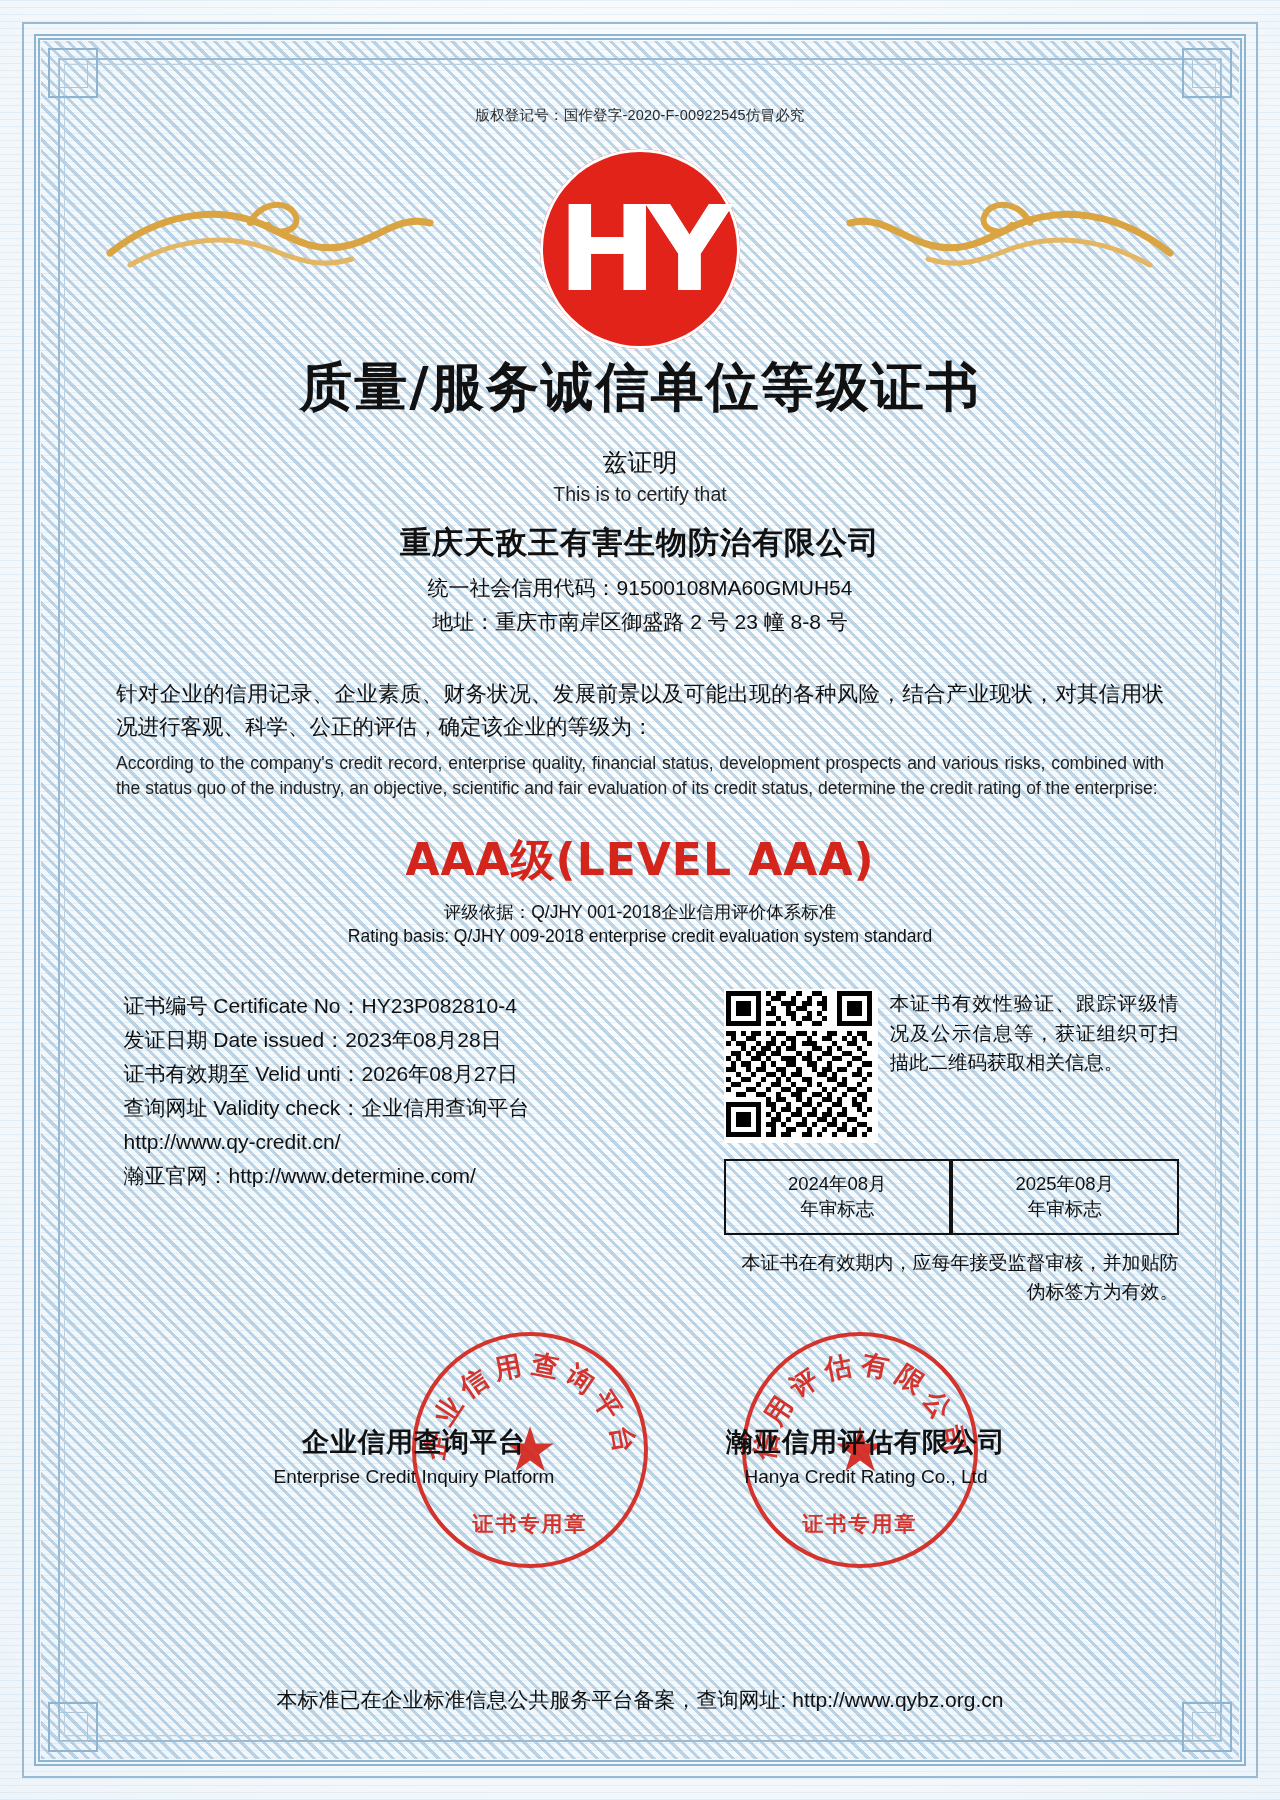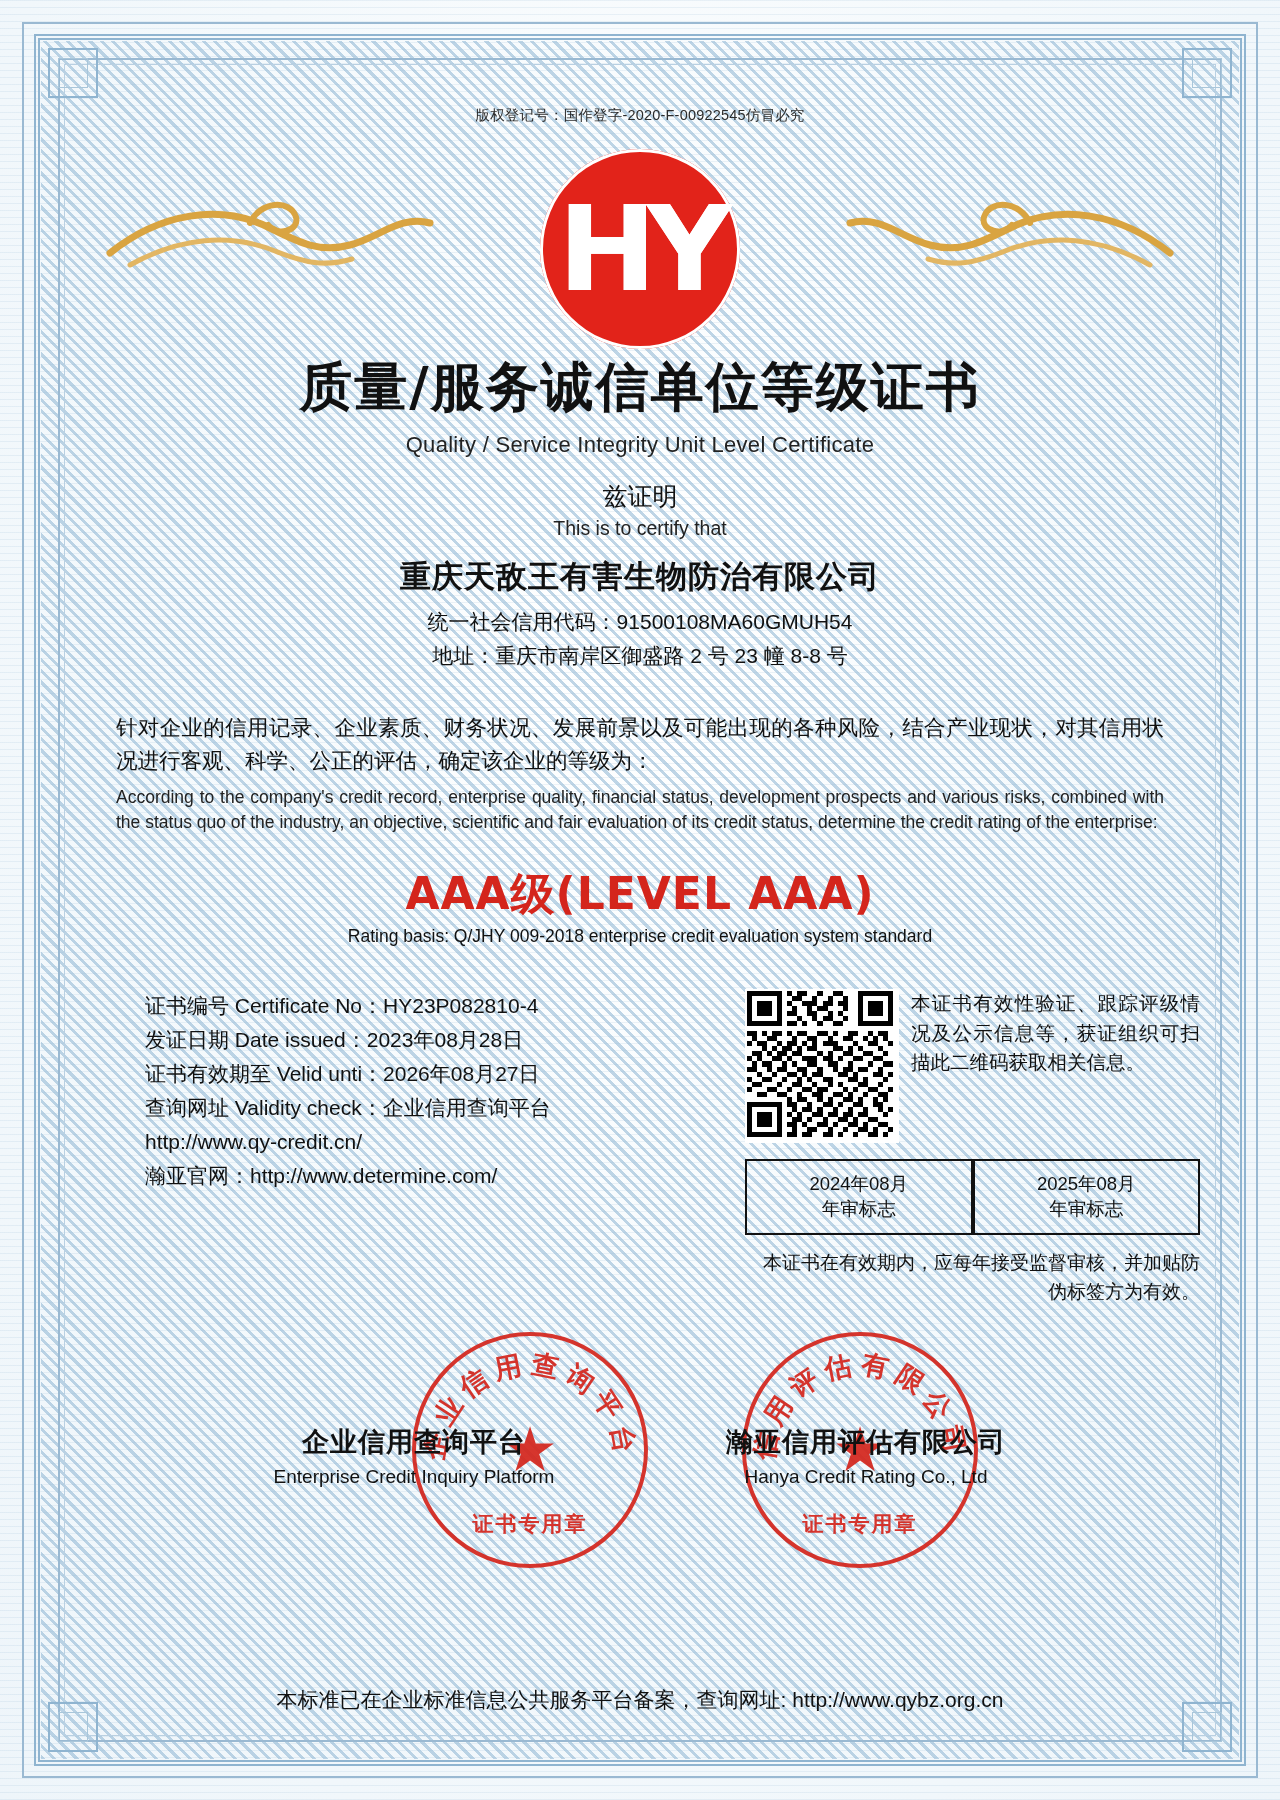--- a/index.html
+++ b/index.html
@@ -124,21 +124,21 @@
     font-family:"DejaVu Sans","Liberation Sans",sans-serif;
   }
   .basis-cn{margin-top:10px;font-size:17.5px;color:#111;}
   .basis-en{margin-top:2px;font-size:17.5px;color:#111;}
 
   
   .details{
     margin-top:42px;
     display:flex;
     align-items:flex-start;
-    justify-content:flex-end;
+    justify-content:center;
     text-align:left;
   }
   .details-left{
     width:600px;
     padding-left:22px;
     font-size:21px;color:#111;line-height:1.62;
   }
   .details-left .row{white-space:nowrap;}
   .details-right{
     width:455px;
@@ -246,35 +246,35 @@
         <path d="M10,60 C60,20 120,10 170,35 C200,50 220,60 250,52 C280,44 300,22 330,30" fill="none" stroke="#d9a441" stroke-width="7" stroke-linecap="round"></path>
         <path d="M30,72 C80,44 130,40 175,58 C205,70 225,74 252,66" fill="none" stroke="#e2b663" stroke-width="5" stroke-linecap="round"></path>
         <path d="M150,30 C160,8 190,6 196,24 C200,38 176,44 168,32" fill="none" stroke="#d9a441" stroke-width="6" stroke-linecap="round"></path>
       </svg>
       <div class="seal-logo">
         <span class="hy">HY</span>
       </div>
     </div>
 
     <h1 class="title">质量/服务诚信单位等级证书</h1>
-    <div class="title-en">Quality / Service Integrity Unit Level Certificate</div>
 
     <div class="certify-cn">兹证明</div>
     <div class="certify-en">This is to certify that</div>
 
     <div class="company">重庆天敌王有害生物防治有限公司</div>
     <div class="credit-code">统一社会信用代码：91500108MA60GMUH54</div>
     <div class="address">地址：重庆市南岸区御盛路 2 号 23 幢 8-8 号</div>
 
     <div class="para">
       <div class="cn">针对企业的信用记录、企业素质、财务状况、发展前景以及可能出现的各种风险，结合产业现状，对其信用状况进行客观、科学、公正的评估，确定该企业的等级为：</div>
       <div class="en">According to the company's credit record, enterprise quality, financial status, development prospects and various risks, combined with the status quo of the industry, an objective, scientific and fair evaluation of its credit status, determine the credit rating of the enterprise:</div>
     </div>
 
     <div class="level">AAA级(LEVEL AAA)</div>
+    <div class="basis-cn">评级依据：Q/JHY 001-2018企业信用评价体系标准</div>
     <div class="basis-en">Rating basis: Q/JHY 009-2018 enterprise credit evaluation system standard</div>
 
     <div class="details">
 
       <div class="details-left">
         <div class="row">证书编号 Certificate No：HY23P082810-4</div>
         <div class="row">发证日期 Date issued：2023年08月28日</div>
         <div class="row">证书有效期至 Velid unti：2026年08月27日</div>
         <div class="row">查询网址 Validity check：企业信用查询平台</div>
         <div class="row">http://www.qy-credit.cn/</div>

